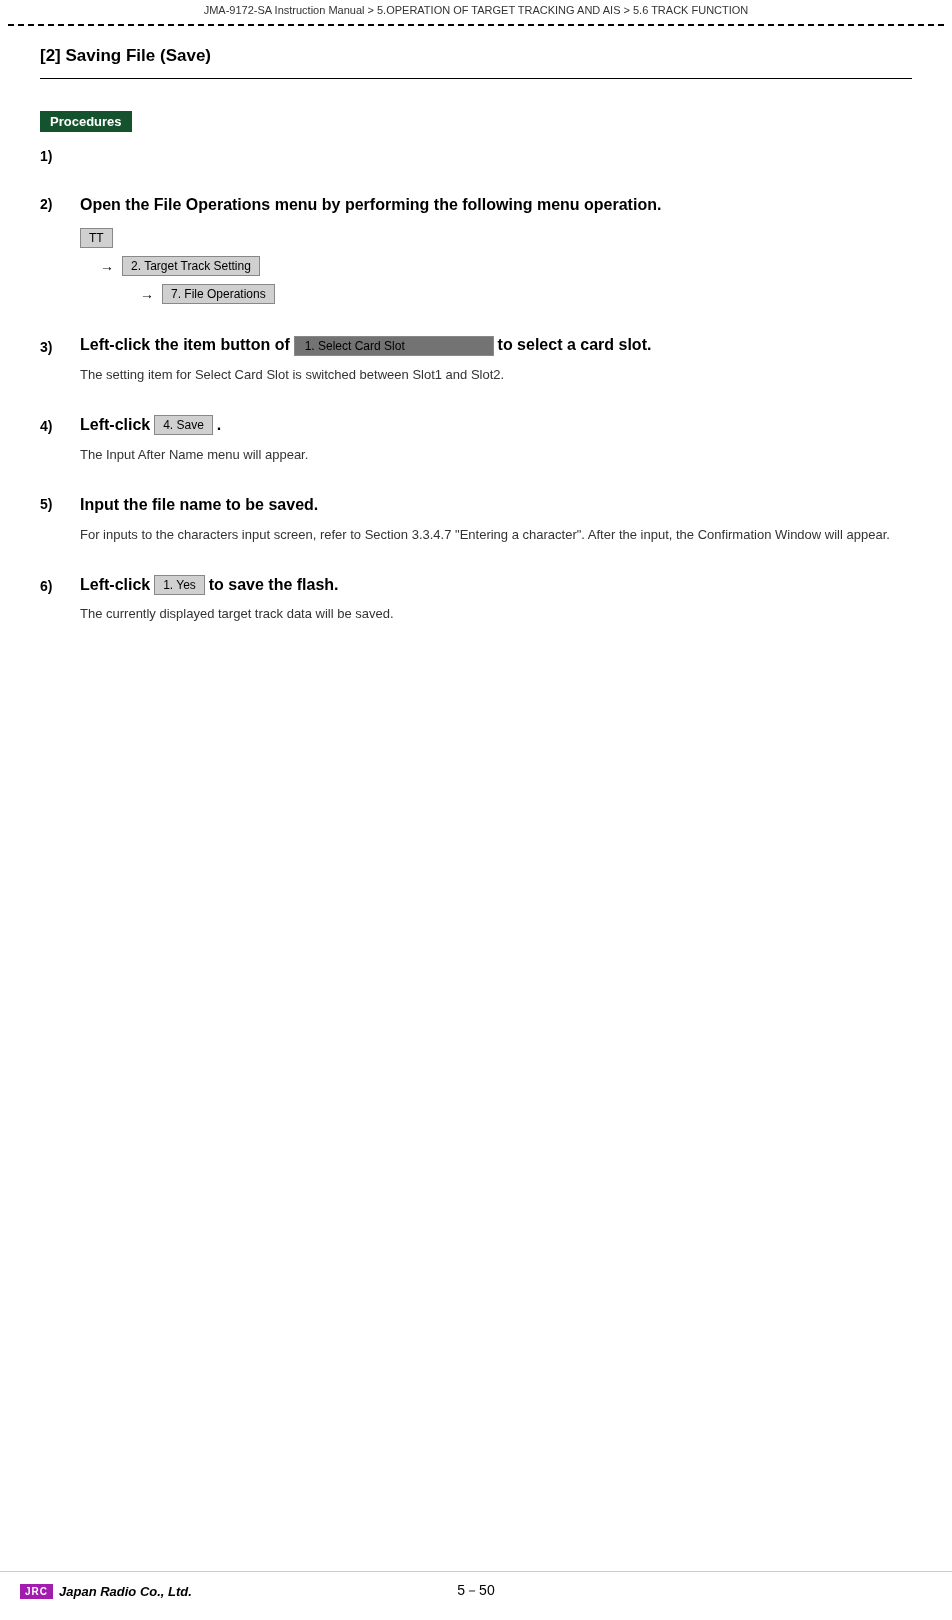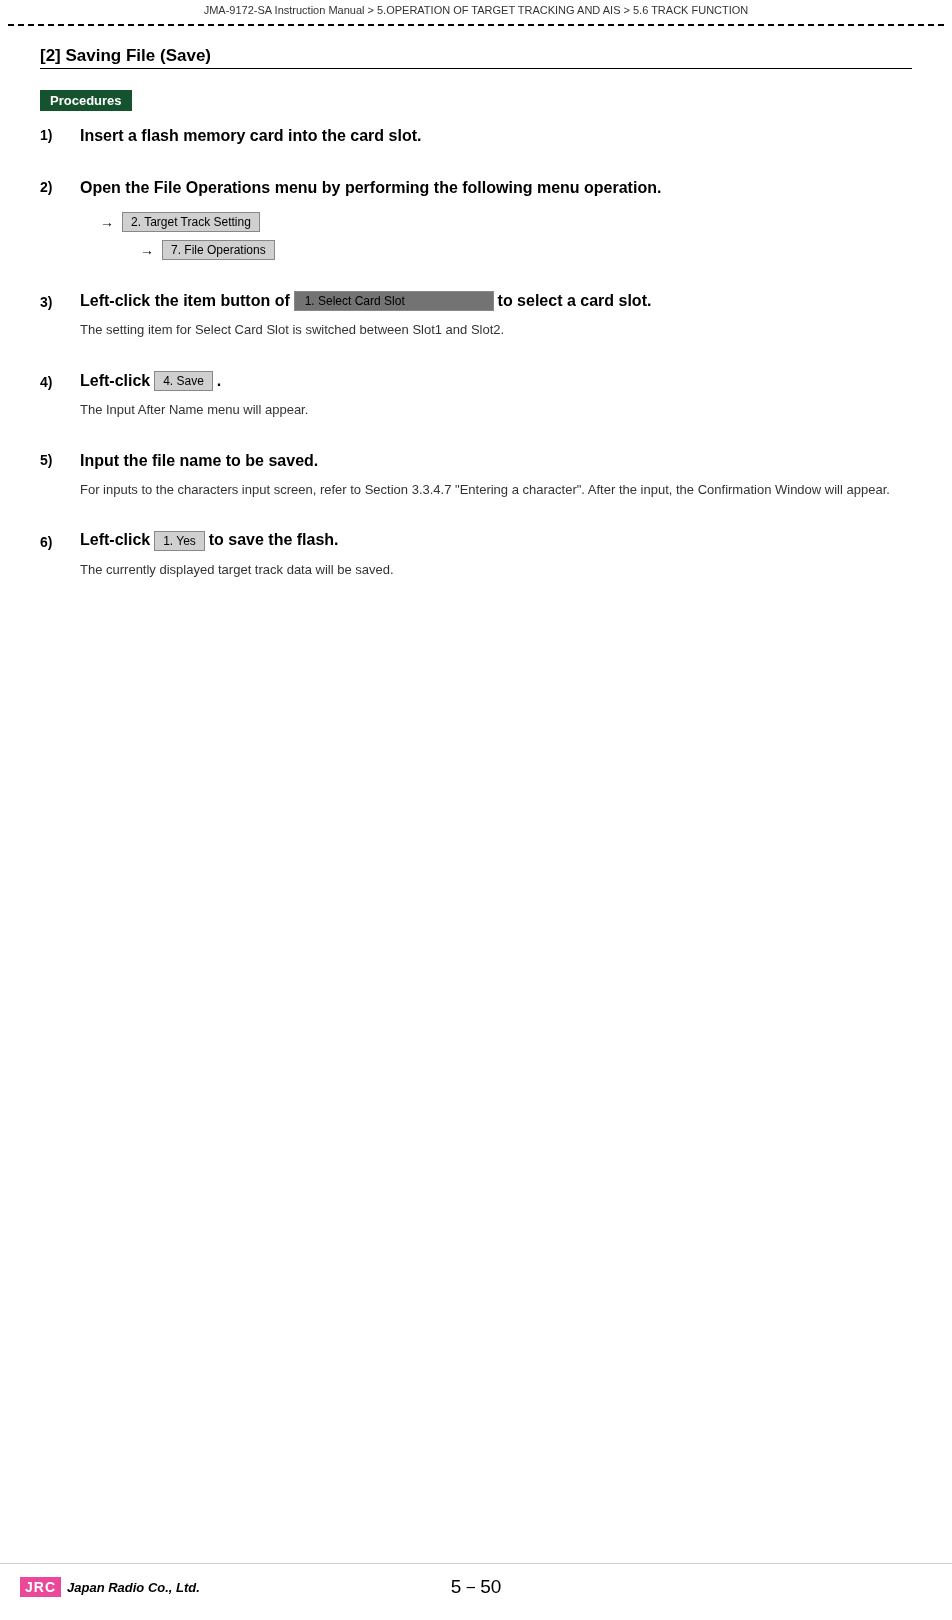--- a/index.html
+++ b/index.html
@@ -31,22 +31,22 @@
 
     
     .content {
       padding: 20px 40px 20px 40px;
     }
 
     
     .section-title {
       font-size: 17px;
       font-weight: bold;
-      margin-bottom: 21px;
-      padding-bottom: 2px;
+      margin-bottom: 32px;
+      padding-bottom: 12px;
       border-bottom: 1.5px solid #000;
     }
 
     
     .procedures-badge {
       display: inline-block;
       background: #14532d;
       color: #fff;
       font-size: 13px;
       font-weight: bold;
@@ -133,37 +133,37 @@
 
     .footer-left {
       position: absolute;
       left: 20px;
       display: flex;
       align-items: center;
       gap: 6px;
     }
 
     .footer-logo-box {
-      background: #ec4899;
+      background: #a21caf;
       color: #fff;
-      font-size: 14px;
+      font-size: 10px;
       font-weight: bold;
       padding: 2px 5px;
       letter-spacing: 1px;
     }
 
     .footer-company {
       font-size: 13px;
       font-style: italic;
       font-weight: bold;
       text-align: center;
     }
 
     .footer-page {
-      font-size: 19px;
+      font-size: 14px;
     }
 
     .select-card-slot-btn {
       display: inline-block;
       background: #737373;
       border: 1px solid #888;
       font-size: 12px;
       padding: 2px 10px;
       font-family: Arial, sans-serif;
       color: #000;
@@ -182,33 +182,35 @@
   
   <div class="section-title">[2]   Saving File (Save)</div>
 
   
   <div class="procedures-badge">Procedures</div>
 
   
   <div class="step">
     <div class="step-row">
       <span class="step-number">1)</span>
-      <span class="step-heading">Insert a flash memory card into the card slot.</span>
     </div>
   </div>
 
   
   <div class="step">
     <div class="step-row">
       <span class="step-number">2)</span>
       <span class="step-heading">Open the File Operations menu by performing the following menu operation.</span>
     </div>
     <div class="step-body">
 
       <div class="menu-diagram">
+        <div class="menu-row">
+          <span class="ui-button">TT</span>
+        </div>
         <div class="menu-row">
           <span class="arrow">→</span>
           <span class="ui-button">2. Target Track Setting</span>
         </div>
         <div class="menu-row">
           <span class="arrow" style="margin-left:60px;">→</span>
           <span class="ui-button">7. File Operations</span>
         </div>
       </div>
     </div>

